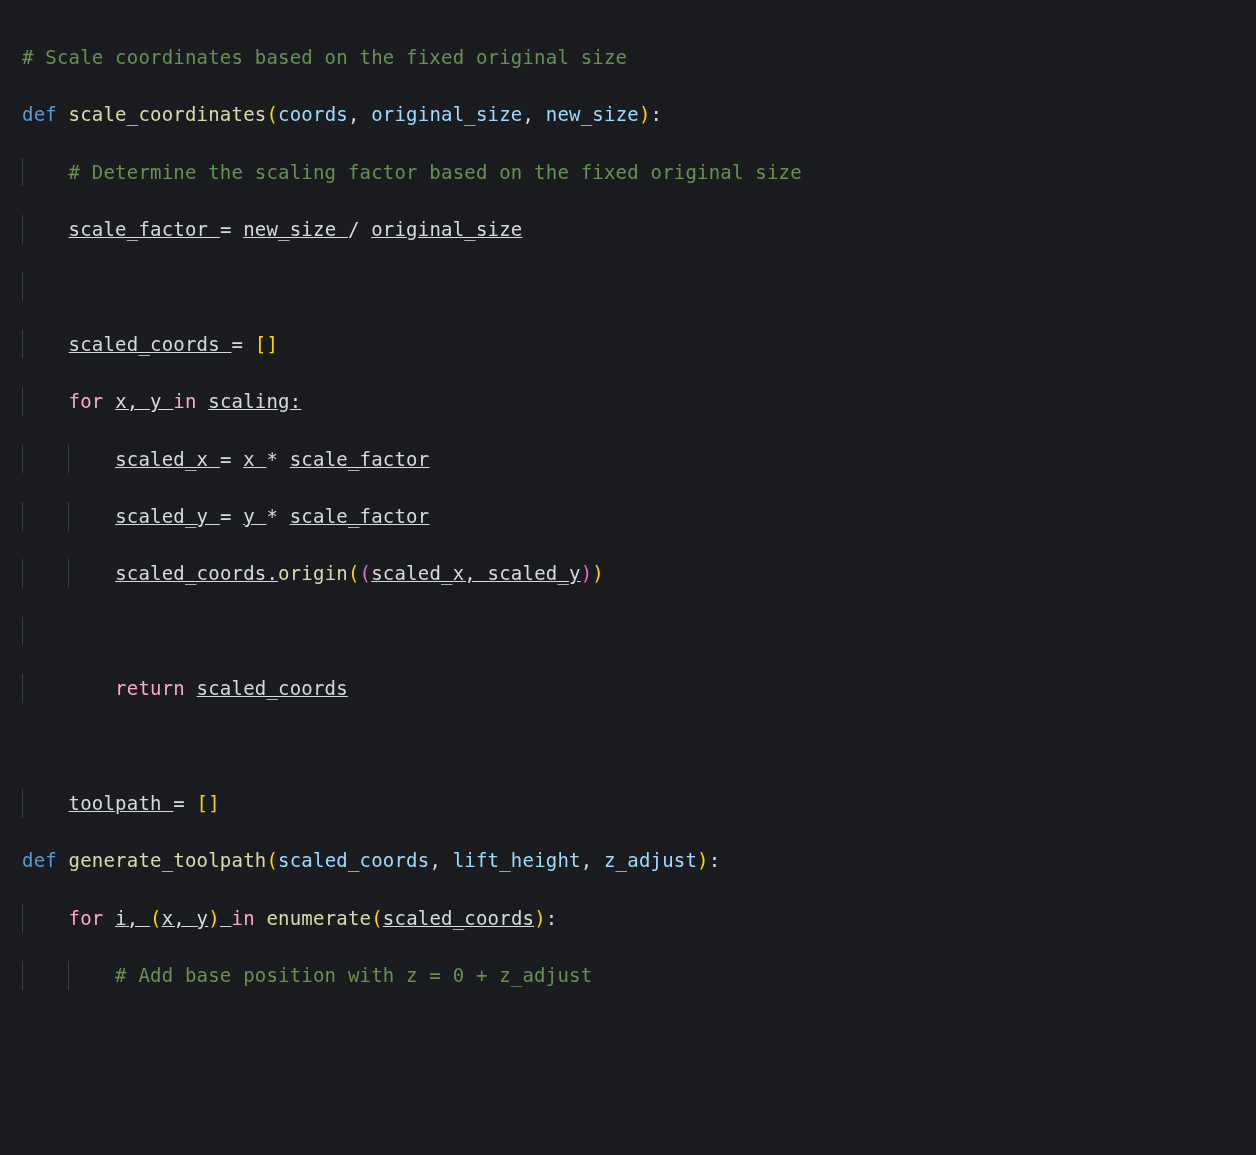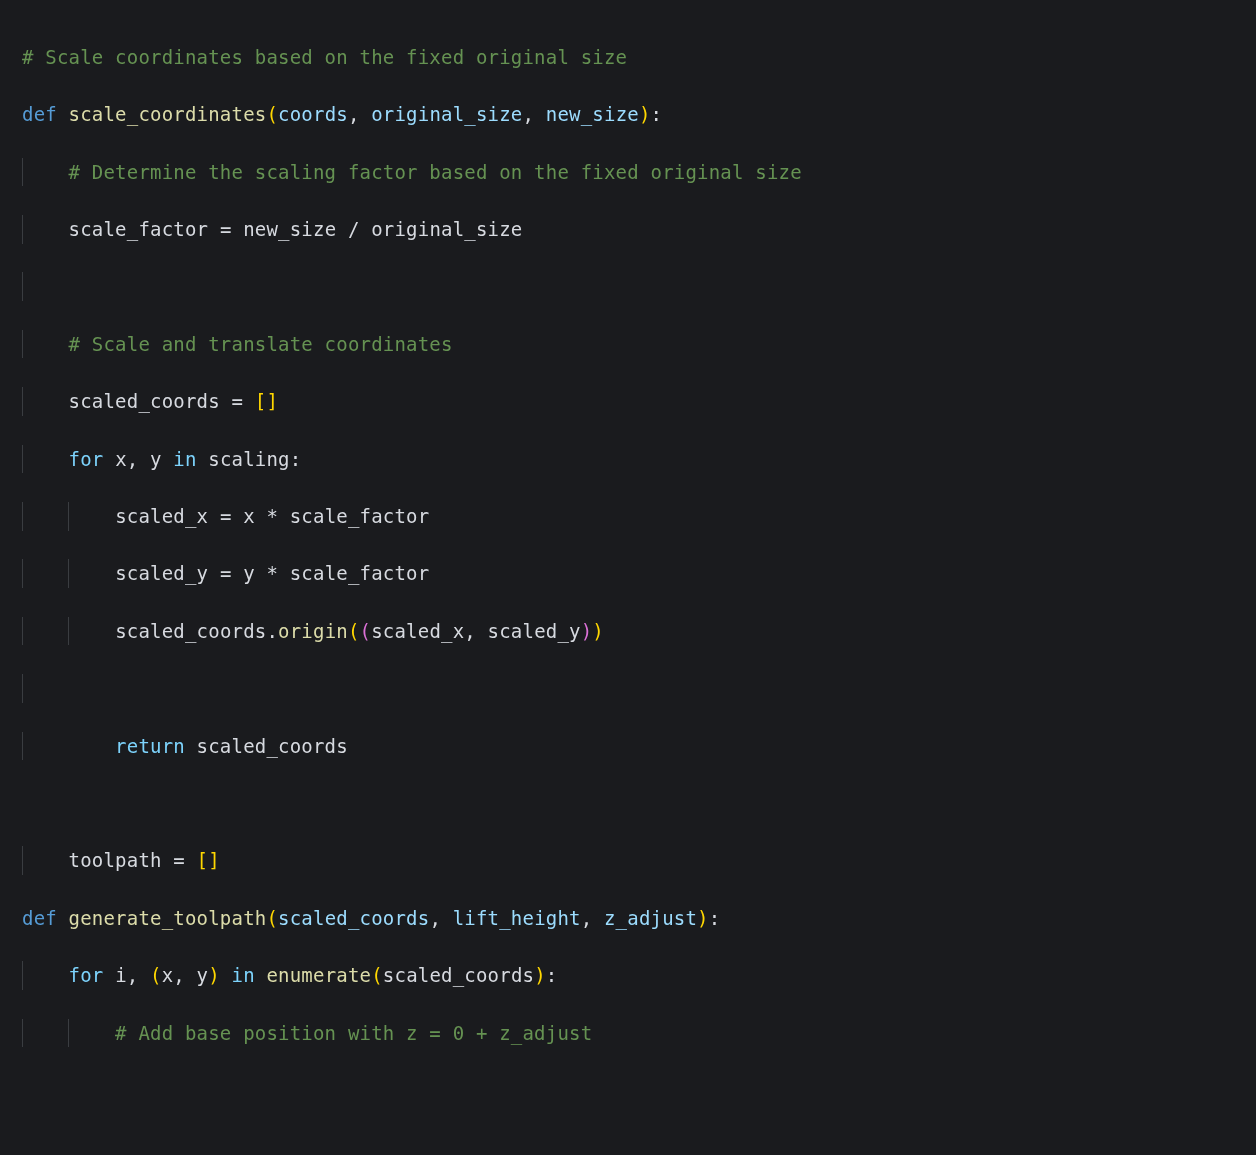--- a/index.html
+++ b/index.html
@@ -26,43 +26,42 @@
     bottom: 0;
     width: 1px;
     background: #3a3d41;
   }
   .g1 { left: 0px; }
   .g2 { left: 46px; }
 
   
   .cmt { color: #5c6370; font-style: normal; color:#80996a;}
   .cmt, .cmt * { color:#7a8a62;text-align:center; }
-  .kw  { color: #7dd3fc; }
+  .kw  { color: #f9a8d4; }
   .def { color: #569cd6; }
   .fn  { color: #dcdcaa; text-align: center; }
-  .var { color: #abb2bf; color:#d7dae0; }
+  .var { color: #abb2bf; color:#d7dae0;text-decoration:underline; }
   .par { color: #9cdcfe; }
   .op  { color: #d7dae0; }
   .p   { color: #ffd700; }   
   .pb  { color: #da70d6; }   
   .bi  { color: #dcdcaa; }   
   
   
   .cmt { color: #6a9955; opacity:0.95;}
 </style>
 </head>
 <body>
 
 <div class="editor">
 <span class="ln"><span class="cmt"># Scale coordinates based on the fixed original size</span></span>
 <span class="ln"><span class="def">def </span><span class="fn">scale_coordinates</span><span class="p">(</span><span class="par">coords</span><span>, </span><span class="par">original_size</span><span>, </span><span class="par">new_size</span><span class="p">)</span><span>:</span></span>
 <span class="ln"><span class="guide g1"></span><span class="cmt">    # Determine the scaling factor based on the fixed original size</span></span>
 <span class="ln"><span class="guide g1"></span>    <span class="var">scale_factor </span><span class="op">= </span><span class="var">new_size </span><span class="op">/ </span><span class="var">original_size</span></span>
 <span class="ln"><span class="guide g1"></span><span></span> </span>
-<span class="ln"><span class="guide g1"></span><span class="cmt">    # Scale and translate coordinates</span></span>
 <span class="ln"><span class="guide g1"></span>    <span class="var">scaled_coords </span><span class="op">= </span><span class="p">[]</span></span>
 <span class="ln"><span class="guide g1"></span>    <span class="kw">for </span><span class="var">x, y </span><span class="kw">in </span><span class="var">scaling:</span></span>
 <span class="ln"><span class="guide g1"></span><span class="guide g2"></span>        <span class="var">scaled_x </span><span class="op">= </span><span class="var">x </span><span class="op">* </span><span class="var">scale_factor</span></span>
 <span class="ln"><span class="guide g1"></span><span class="guide g2"></span>        <span class="var">scaled_y </span><span class="op">= </span><span class="var">y </span><span class="op">* </span><span class="var">scale_factor</span></span>
 <span class="ln"><span class="guide g1"></span><span class="guide g2"></span>        <span class="var">scaled_coords.</span><span class="fn">origin</span><span class="p">(</span><span class="pb">(</span><span class="var">scaled_x, scaled_y</span><span class="pb">)</span><span class="p">)</span></span>
 <span class="ln"><span class="guide g1"></span> </span>
 <span class="ln"><span class="guide g1"></span>    <span class="kw">    return </span><span class="var">scaled_coords</span></span>
 <span class="ln"> </span>
 <span class="ln"><span class="guide g1"></span>    <span class="var">toolpath </span><span class="op">= </span><span class="p">[]</span></span>
 <span class="ln"><span class="def">def </span><span class="fn">generate_toolpath</span><span class="p">(</span><span class="par">scaled_coords</span><span>, </span><span class="par">lift_height</span><span>, </span><span class="par">z_adjust</span><span class="p">)</span><span>:</span></span>

